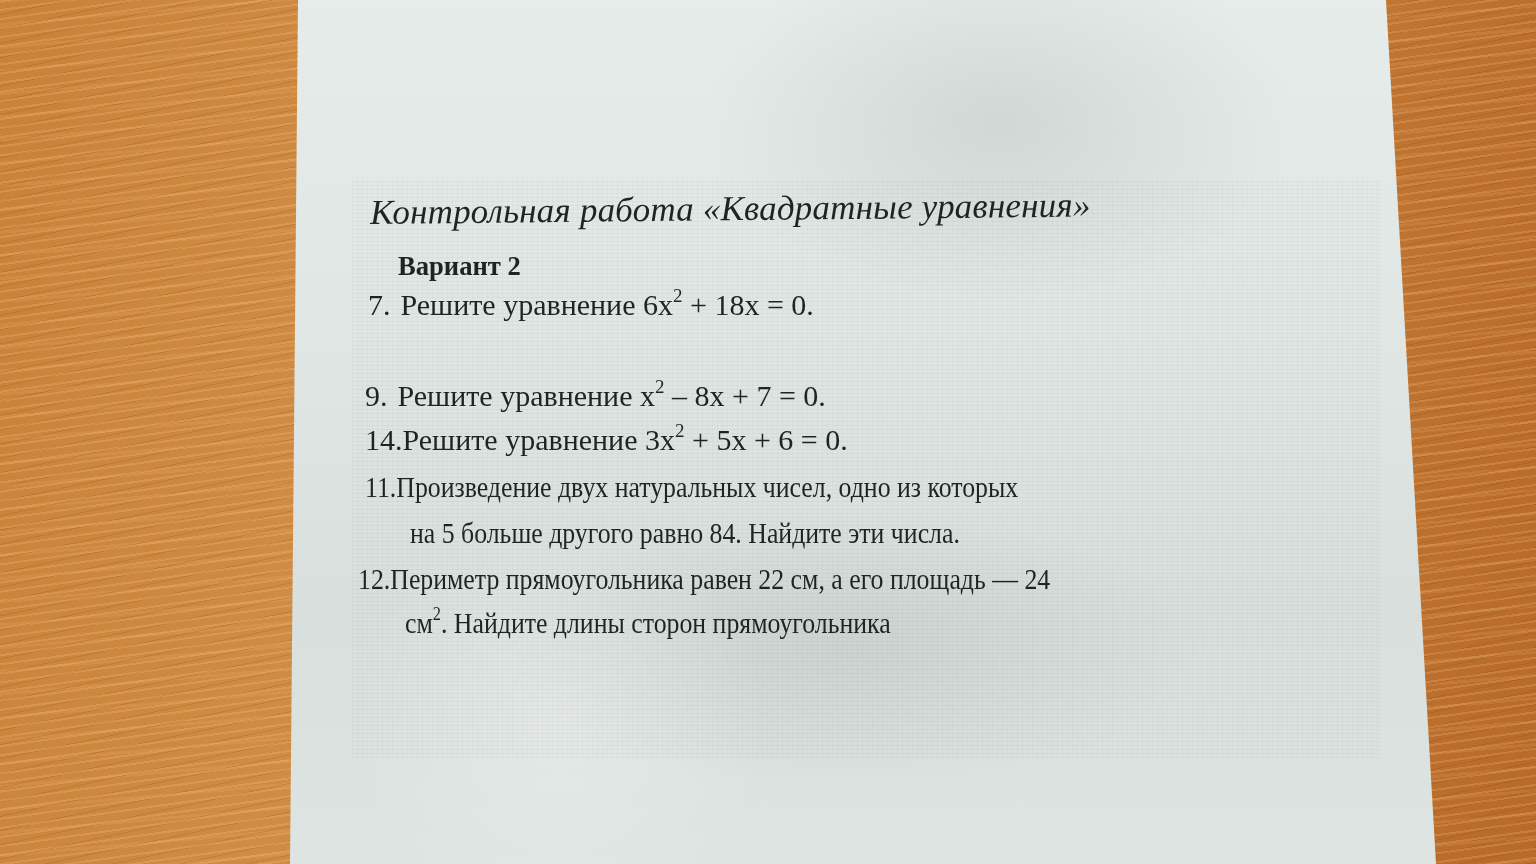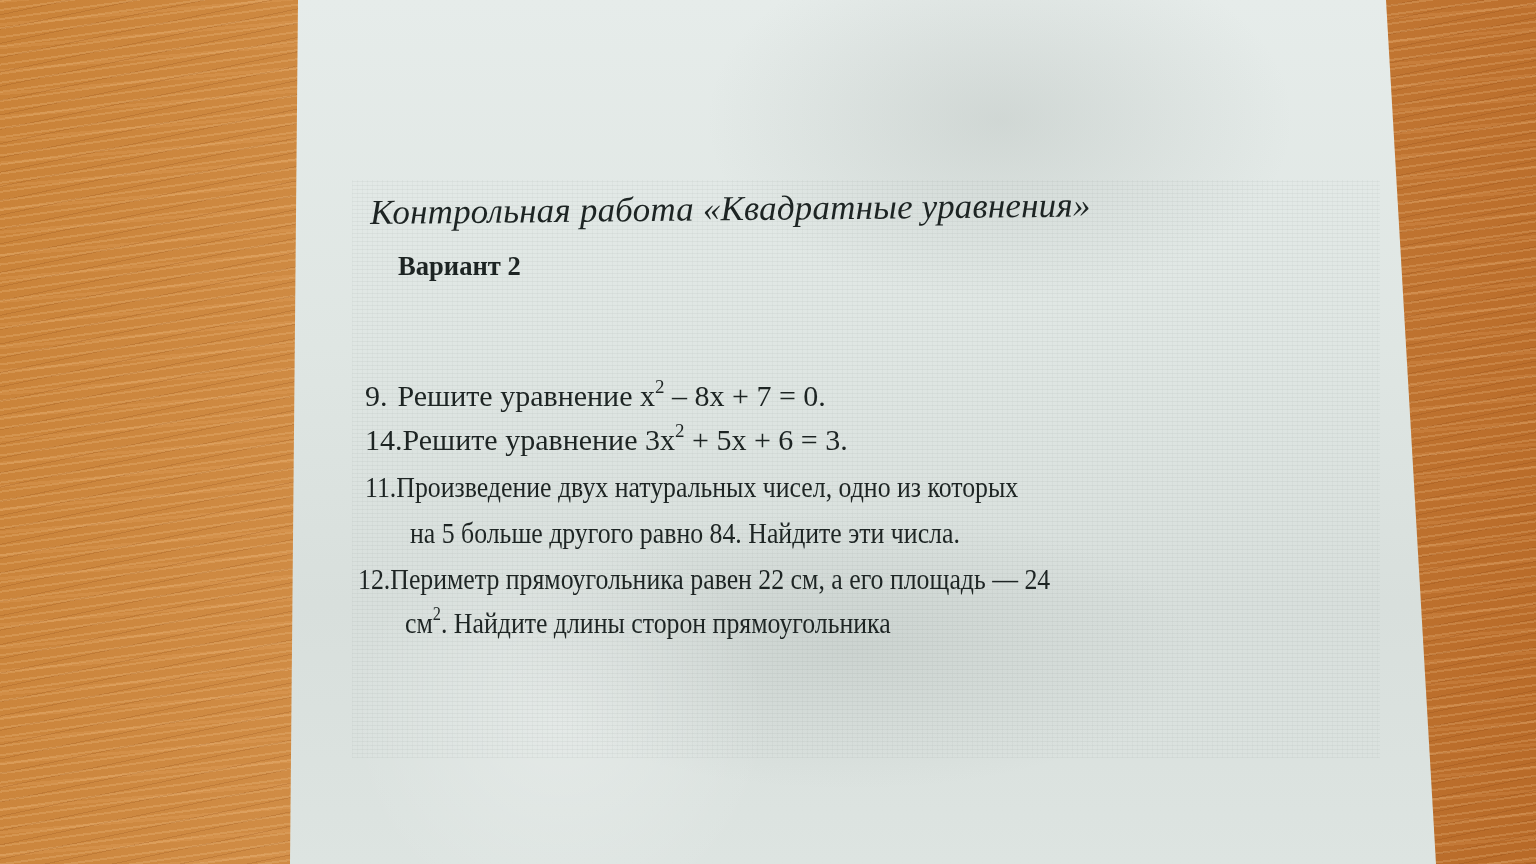--- a/index.html
+++ b/index.html
@@ -120,28 +120,31 @@
 
 <div class="desk"></div>
 <div class="paper"></div>
 <div class="paper-shade"></div>
 <div class="print-area"></div>
 
 <div class="doc">
   <div class="title">Контрольная работа «Квадратные уравнения»</div>
   <div class="variant">Вариант 2</div>
 
+  <div class="task t7">
+    <span class="num">7.</span><span class="gap"></span><span>Решите уравнение </span><span>6x</span><sup>2</sup><span> + 18x = 0.</span>
+  </div>
 
 
   <div class="task t9">
     <span class="num">9.</span><span class="gap"></span><span>Решите уравнение </span><span>x</span><sup>2</sup><span> – 8x + 7 = 0.</span>
   </div>
 
   <div class="task t10">
-    <span class="num">14.</span><span>Решите уравнение </span><span>3x</span><sup>2</sup><span> + 5x + 6 = 3.</span>
+    <span class="num">14.</span><span>Решите уравнение </span><span>3x</span><sup>2</sup><span> + 5x + 6 = 0.</span>
   </div>
 
   <div class="task t11a narrow">
     <span class="num">11.</span><span>Произведение двух натуральных чисел, одно из которых</span>
   </div>
   <div class="task t11b narrow">
     <span>на 5 больше другого равно 84.  Найдите эти числа.</span>
   </div>
 
   <div class="task t12a narrow">

